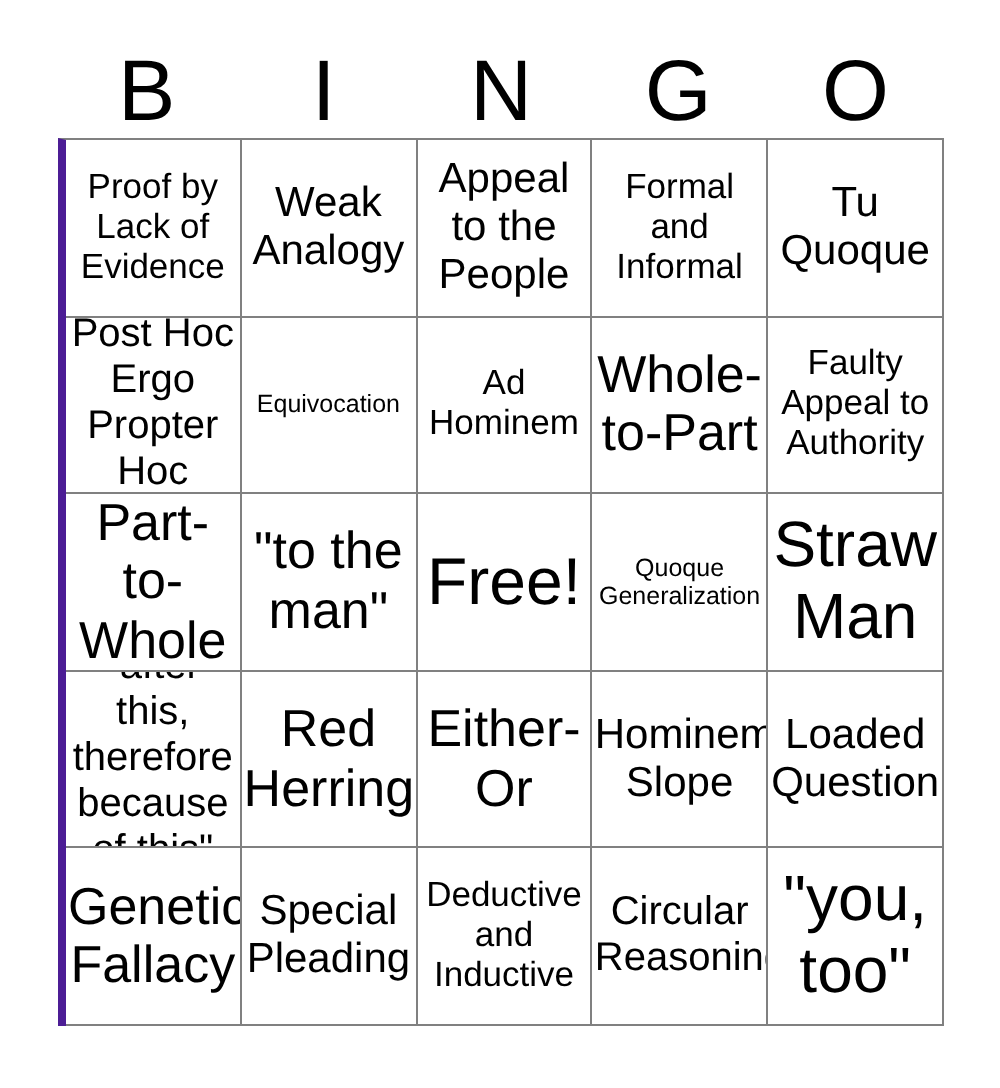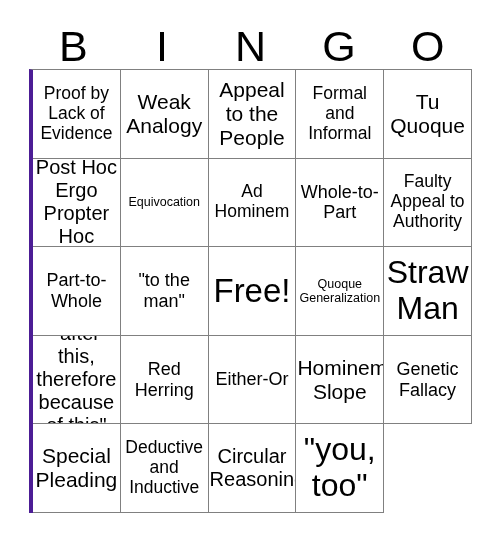--- a/index.html
+++ b/index.html
@@ -82,21 +82,21 @@
     line-height: 1.12;
     word-break: normal;
     hyphens: none;
   }
 
   
   .fs-xs  { font-size: 12.5px; line-height: 1.15; }
   .fs-s   { font-size: 20px; line-height: 1.15; }
   .fs-m   { font-size: 17.5px; line-height: 1.14; }
   .fs-l   { font-size: 21px;   line-height: 1.14; }
-  .fs-xl  { font-size: 18px;   line-height: 1.14; }
+  .fs-xl  { font-size: 26px;   line-height: 1.14; }
   .fs-xxl { font-size: 32px;   line-height: 1.12; }
   .fs-free{ font-size: 33px;   line-height: 1.05; }
 </style>
 </head>
 <body>
 
 <div id="bingo-card">
 
   <div id="bingo-header">
     <div class="header-letter">B</div>
@@ -158,20 +158,23 @@
       <div class="bingo-cell">
         <span class="cell-text fs-xl">Red Herring</span>
       </div>
       <div class="bingo-cell">
         <span class="cell-text fs-xl">Either-Or</span>
       </div>
       <div class="bingo-cell">
         <span class="cell-text fs-l">Hominem Slope</span>
       </div>
       <div class="bingo-cell">
+        <span class="cell-text fs-l">Loaded Question</span>
+      </div>
+      <div class="bingo-cell">
         <span class="cell-text fs-xl">Genetic Fallacy</span>
       </div>
       <div class="bingo-cell">
         <span class="cell-text fs-l">Special Pleading</span>
       </div>
       <div class="bingo-cell">
         <span class="cell-text fs-m">Deductive and Inductive</span>
       </div>
       <div class="bingo-cell">
         <span class="cell-text fs-s">Circular Reasoning</span>

